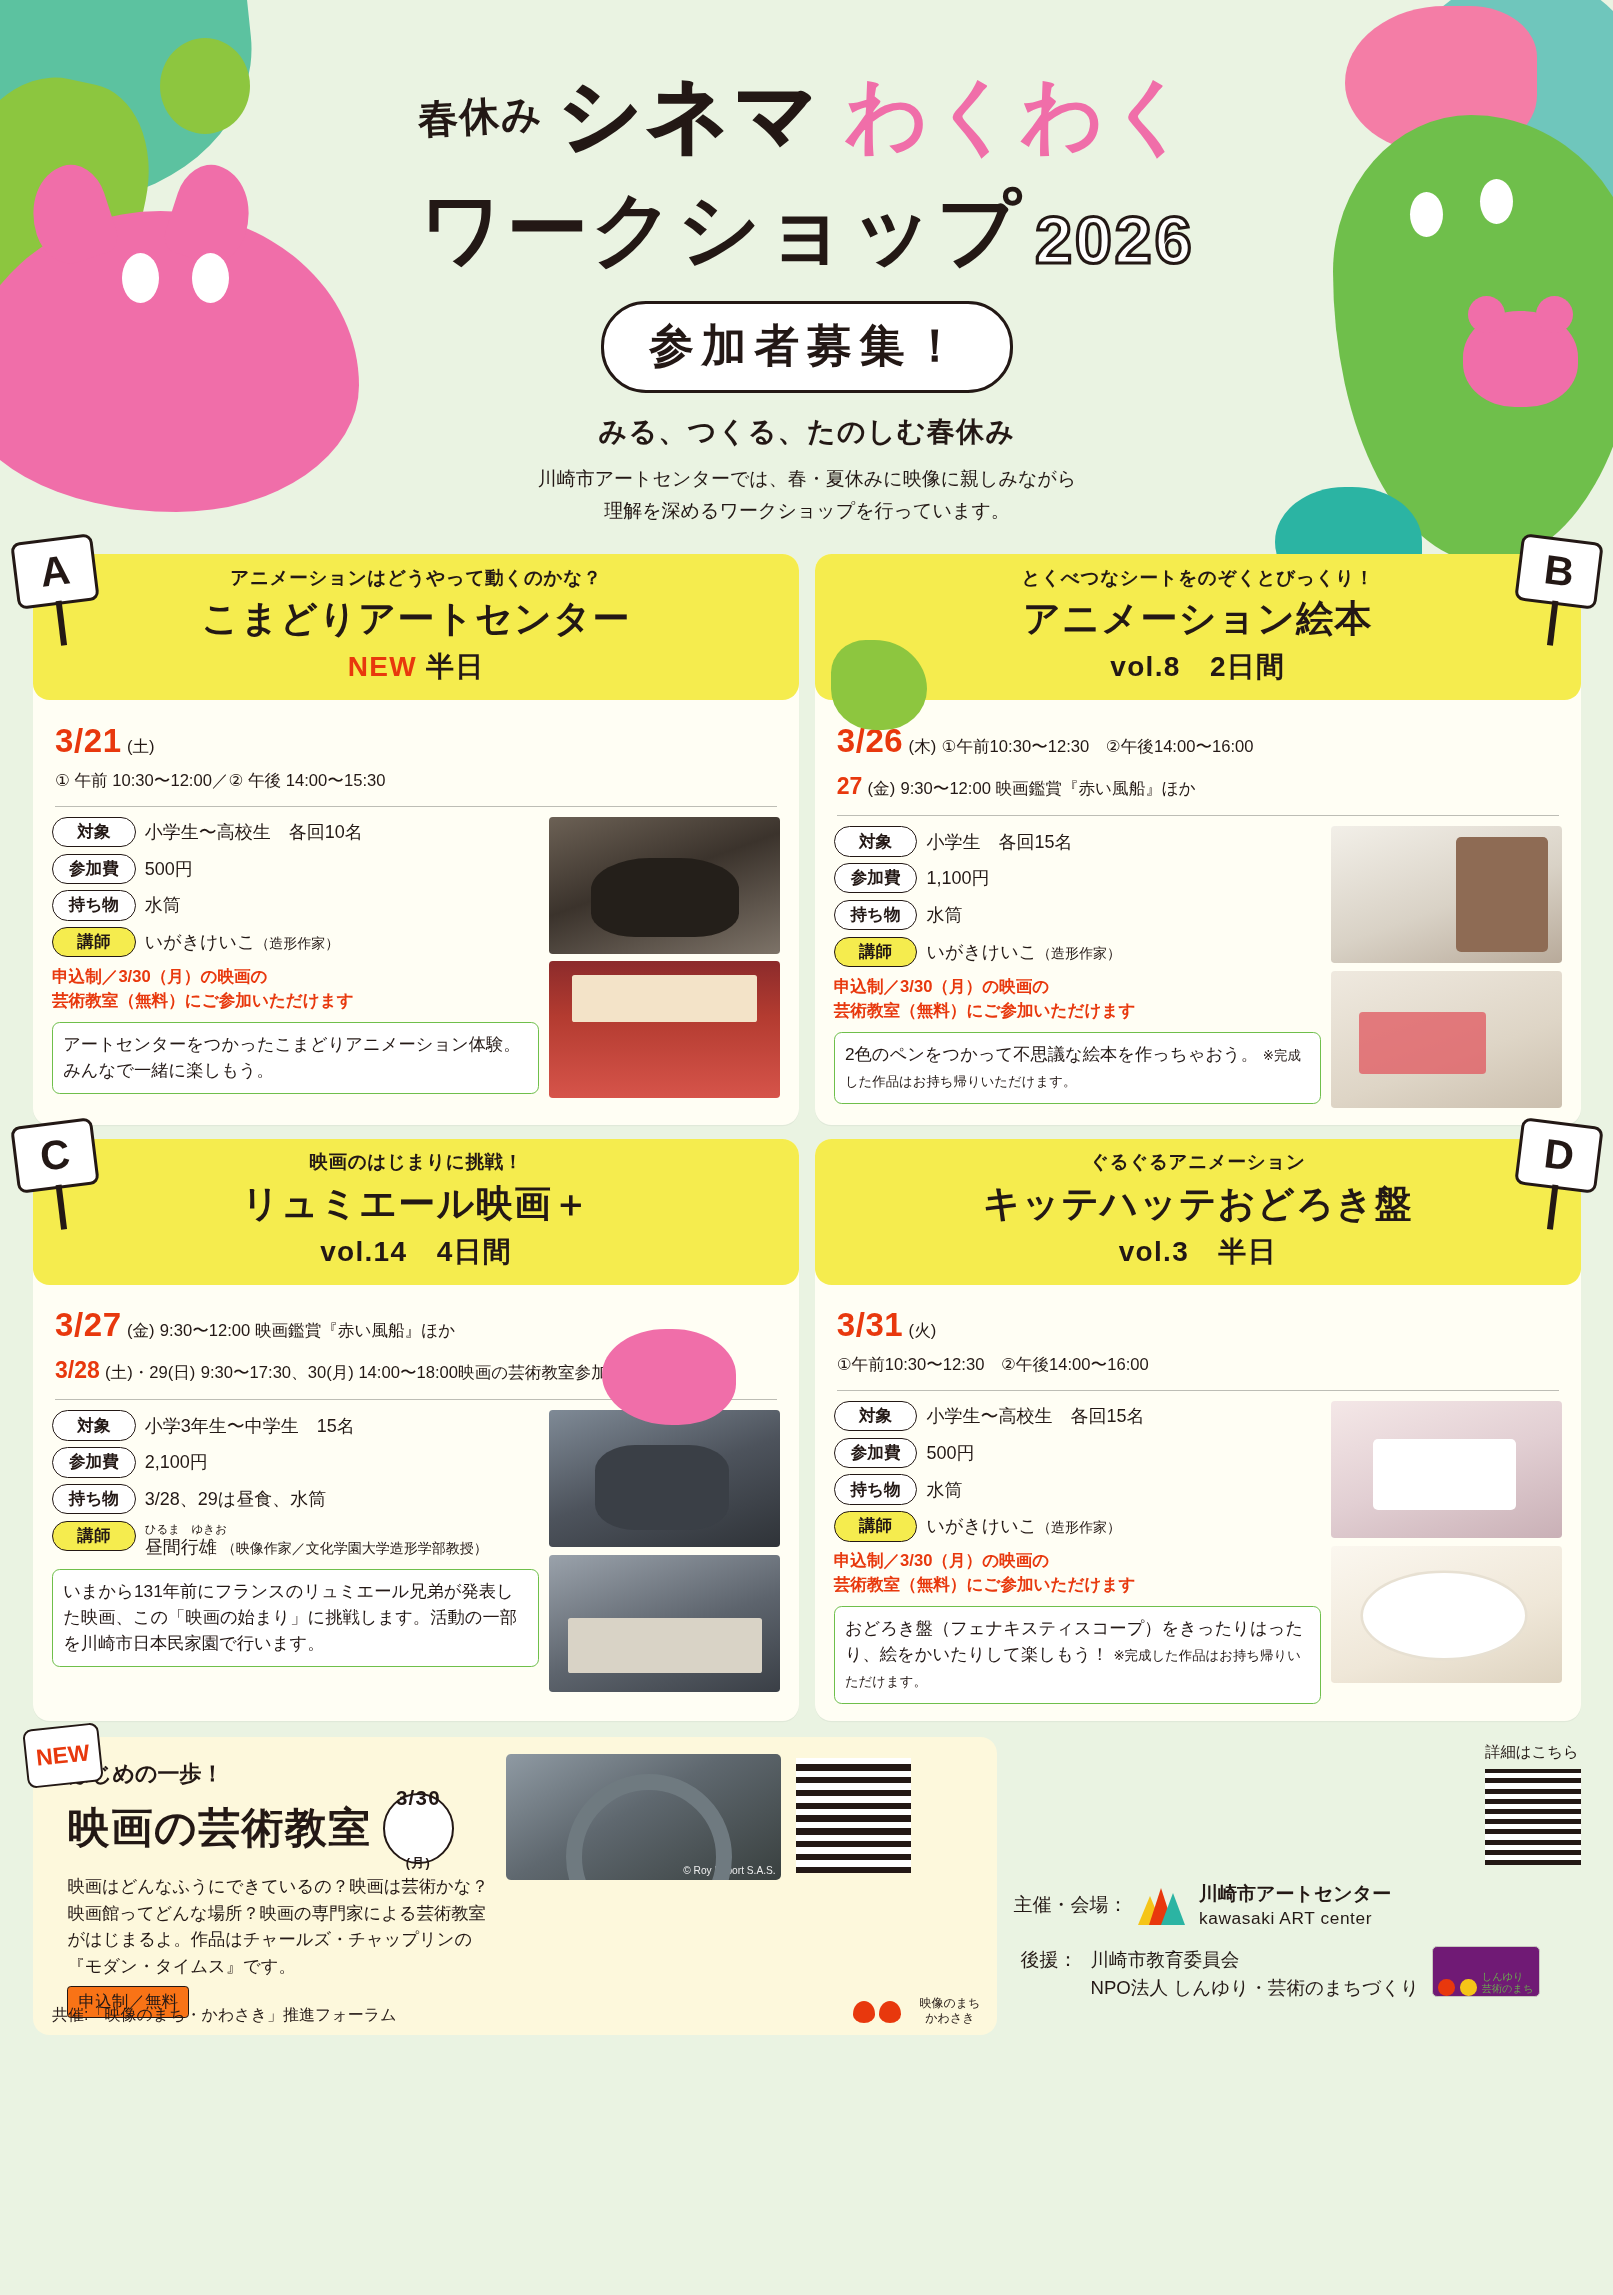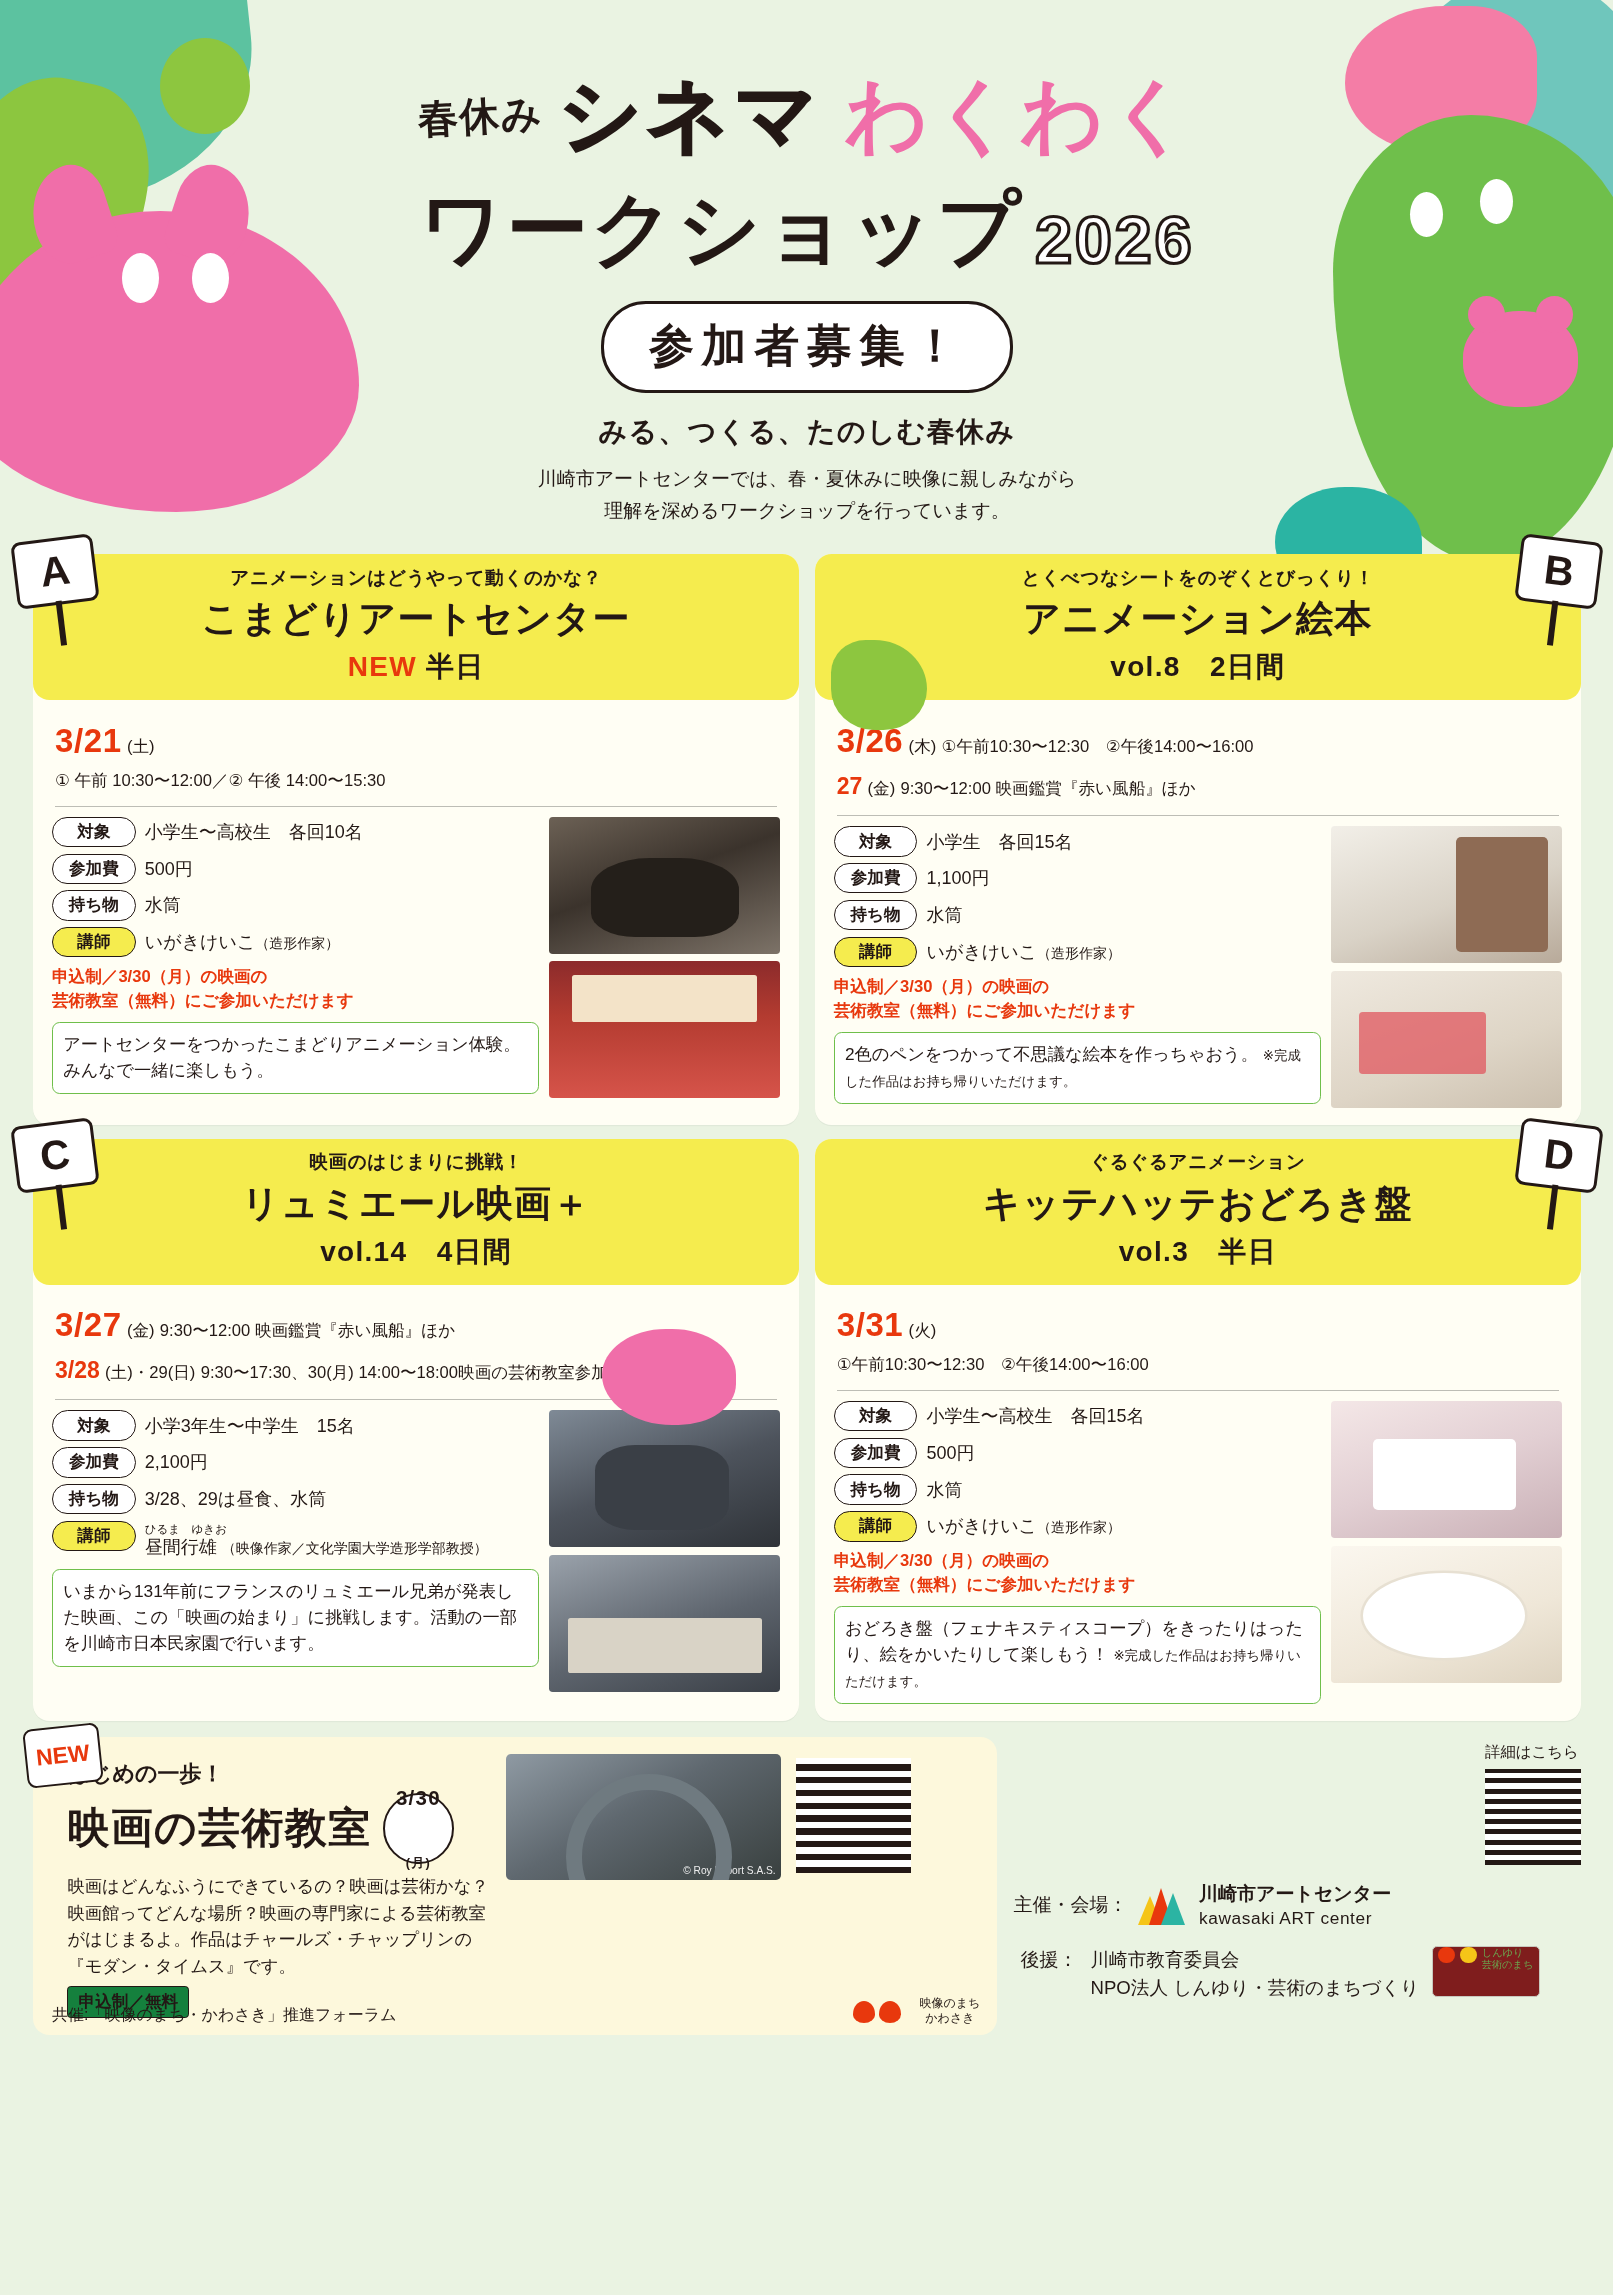--- a/index.html
+++ b/index.html
@@ -176,22 +176,22 @@
   .bl-text{width:423px;padding-left:15.4px;}
   .bl-kicker{font-size:22px;font-weight:bold;margin-top:5.1px;}
   .bl-title{font-size:42px;font-weight:bold;letter-spacing:1.3px;margin-top:3.8px;display:flex;align-items:center;gap:11.5px;}
   .datecircle{
     width:67px;height:67px;border-radius:50%;background:#fff;border:2.6px solid #231815;
     display:flex;flex-direction:column;align-items:center;justify-content:center;font-size:20.5px;font-weight:bold;line-height:1.05;gap:48px;
   }
   .datecircle span{font-size:12.8px;}
   .bl-body{font-size:17.3px;line-height:1.55;margin-top:9px;}
   .applytag{
-    display:inline-block;border:1.3px solid #231815;border-radius:3.8px;background:#15803d;
-    padding:3.8px 10.2px;font-size:16.6px;font-weight:bold;margin-top:6.4px;
+    display:inline-block;border:1.3px solid #231815;border-radius:3.8px;background:#f97316;
+    padding:3.8px 10.2px;font-size:16.6px;font-weight:normal;margin-top:6.4px;
   }
   .gear{
     width:275px;height:126px;border-radius:5px;
     background:linear-gradient(150deg,#8f9aa3 0%,#5f686f 45%,#39403f 100%);position:relative;overflow:hidden;flex:none;
   }
   .gear:after{content:"";position:absolute;left:22%;top:16%;width:134px;height:134px;border-radius:50%;border:16.6px solid #6f7a80;}
   .gear-credit{position:absolute;right:5.1px;bottom:3.8px;font-size:10.2px;color:#fff;opacity:.9;}
   .qr{width:115px;height:115px;background:
       repeating-linear-gradient(0deg,#231815 0 6.4px,#fff 6.4px 12.8px),
       repeating-linear-gradient(90deg,#231815 0 6.4px,rgba(255,255,255,0) 6.4px 12.8px);
@@ -211,21 +211,21 @@
   .org-label{font-size:19px;white-space:nowrap;}
   .kac-logo{display:flex;align-items:center;gap:14px;}
   .kac-mark{width:46px;height:40px;position:relative;}
   .kac-mark i{position:absolute;bottom:0;width:0;height:0;border-left:12.8px solid transparent;border-right:12.8px solid transparent;}
   .kac-mark i:nth-child(1){left:-1.3px;border-bottom:29.5px solid #f5c518;}
   .kac-mark i:nth-child(2){left:10.2px;border-bottom:37px solid #e8380d;}
   .kac-mark i:nth-child(3){left:22px;border-bottom:32px solid #2bb4a3;}
   .kac-text .l1{font-size:19px;font-weight:bold;}
   .kac-text .l2{font-size:17.3px;letter-spacing:0.6px;}
   .sup-row{display:flex;align-items:flex-start;gap:13px;font-size:18.6px;line-height:1.5;margin-left:7px;}
-  .shinyuri{width:96px;height:49px;border:1.3px solid #c8c8bf;border-radius:5.1px;display:flex;align-items:flex-start;gap:5.1px;padding:0 5.1px;background:#7f1d1d;flex:none;}
+  .shinyuri{width:96px;height:49px;border:1.3px solid #c8c8bf;border-radius:5.1px;display:flex;align-items:flex-end;gap:5.1px;padding:0 5.1px;background:#701a75;flex:none;}
   .shinyuri .dot{width:16.6px;height:16.6px;border-radius:50%;background:#e8380d;}
   .shinyuri .dot2{width:16.6px;height:16.6px;border-radius:50%;background:#f5c518;}
   .shinyuri .tx{font-size:10.2px;line-height:1.2;color:#6aa84f;}
 
   
   .bear{position:absolute;right:36px;top:311px;width:115px;height:96px;background:#f06ea9;border-radius:48% 48% 45% 45%;z-index:8;}
   .bear:before,.bear:after{content:"";position:absolute;top:-15.4px;width:37px;height:37px;border-radius:50%;background:#f06ea9;}
   .bear:before{left:5.1px;}
   .bear:after{right:5.1px;}
   .croc{position:absolute;left:831px;top:640px;width:96px;height:90px;background:#8dc63f;border-radius:40% 60% 50% 50%;z-index:8;}

